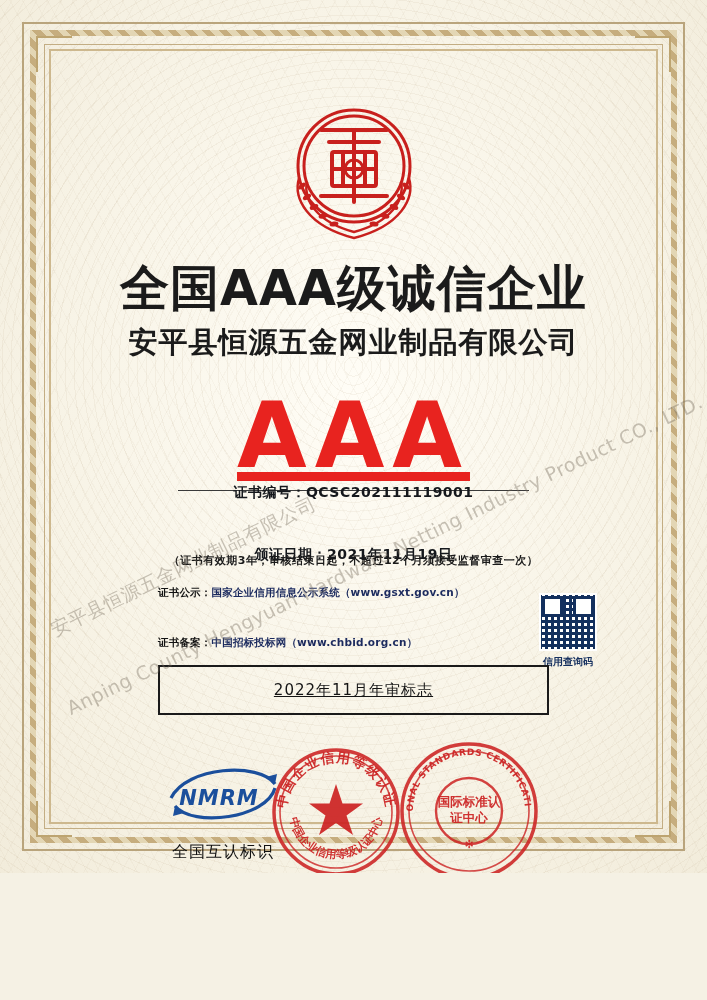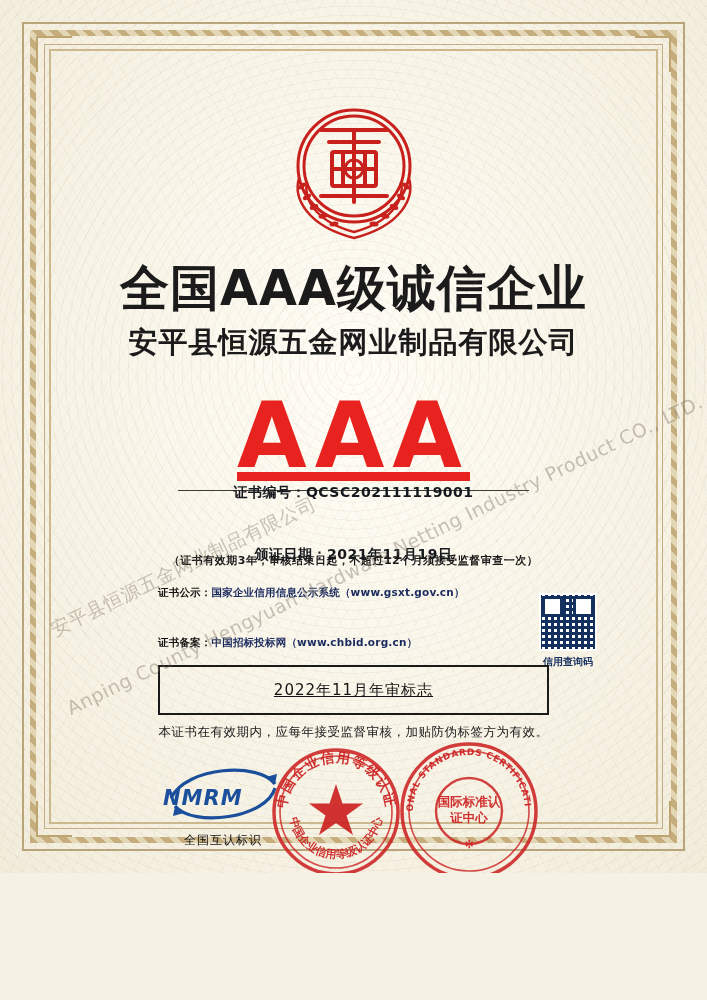--- a/index.html
+++ b/index.html
@@ -244,32 +244,32 @@
   #nmrm-mark {
     position: relative;
     width: 120px;
     height: 72px;
     margin: 0 auto;
   }
   #nmrm-text {
     position: absolute;
     left: 0; right: 8px;
     top: 28px;
-    text-align: left;
+    text-align: center;
     font-family: "DejaVu Sans", sans-serif;
     font-weight: bold;
     font-style: italic;
     font-size: 21px;
     color: #1b4f9c;
     letter-spacing: 1px;
   }
   #nmrm-caption {
-    margin-top: 2px;
+    margin-top: 12px;
     font-family: Liberation Mono, monospace;
-    font-size: 12px;
+    font-size: 16px;
     color: #111;
     letter-spacing: 1px;
   }
 
   .seal {
     position: absolute;
     border-radius: 50%;
   }
   #seal-left {
     left: 212px;
@@ -379,21 +379,20 @@
     </div>
 
     <div id="qr-wrap">
       <div id="qr-code"></div>
       <div id="qr-caption">信用查询码</div>
     </div>
 
     <div id="annual-boxes">
       <div class="annual-cell">2022年11月年审标志</div>
     </div>
-    <div id="annual-note">本证书在有效期内，应每年接受监督审核，加贴防伪标签方为有效。</div>
 
     <div id="nmrm">
       <div id="nmrm-mark">
         <svg viewBox="0 0 120 72" width="120" height="72" aria-hidden="true">
           <g fill="none" stroke="#1b4f9c" stroke-width="3.2">
             <path d="M8 40 C24 8 96 4 112 26"></path>
             <path d="M112 30 C104 60 30 70 12 48"></path>
           </g>
           <path d="M112 26 L103 19 L114 16 Z" fill="#1b4f9c"></path>
           <path d="M12 48 L21 55 L10 58 Z" fill="#1b4f9c"></path>

